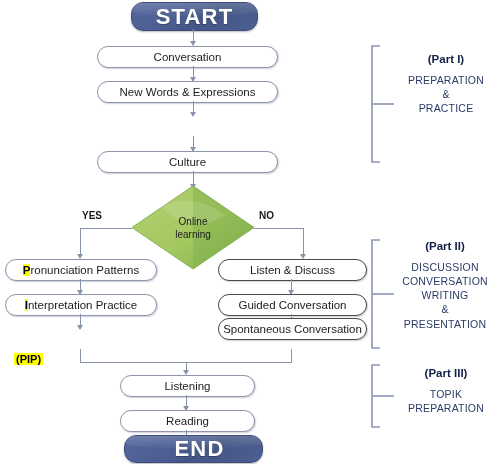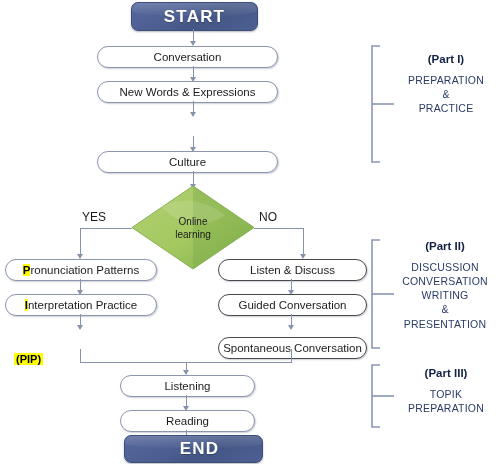--- a/index.html
+++ b/index.html
@@ -18,24 +18,24 @@
     background: #ffffff;
     overflow: hidden;
   }
 
   
   .terminator {
     position: absolute;
     display: flex;
     align-items: center;
     justify-content: center;
-    border-radius: 7px;
+    border-radius: 12px;
     color: #ffffff;
     font-weight: bold;
-    font-size: 17px;
+    font-size: 22px;
     letter-spacing: 1.2px;
     background: linear-gradient(150deg, #56679b 0%, #4c5e91 42%, #435684 58%, #4e5f93 100%);
     border: 1px solid #3d4e7d;
     box-shadow: 0 1px 2px rgba(0,0,0,0.28);
     text-shadow: 0 1px 1px rgba(0,0,0,0.25);
   }
   .terminator::after {
     content: "";
     position: absolute;
     left: 0; right: 0; top: 0;
@@ -98,22 +98,23 @@
     position: absolute;
     width: 0; height: 0;
     border-left: 3.5px solid transparent;
     border-right: 3.5px solid transparent;
     border-top: 5px solid #8793ab;
   }
 
   
   .blabel {
     position: absolute;
-    font-size: 12px;
+    font-size: 10px;
     color: #1a1a1a;
+    font-weight: bold;
   }
 
   
   .bracket { position: absolute; }
   .part {
     position: absolute;
     text-align: center;
     color: #1d2b52;
     line-height: 1.36;
   }
@@ -229,21 +230,21 @@
   </div>
   <div class="ln v" style="left:291px; top:279px; height:12px;"></div>
   <div class="arrow-d" style="left:288px; top:290px;"></div>
 
   <div class="pbox dark" style="left:218px; top:294px; width:147px; height:20px;">
     <span>Guided Conversation</span>
   </div>
   <div class="ln v" style="left:291px; top:314px; height:12px;"></div>
   <div class="arrow-d" style="left:288px; top:325px;"></div>
 
-  <div class="pbox dark" style="left:218px; top:337px; width:147px; height:20px;text-align:center;">
+  <div class="pbox dark" style="left:218px; top:318px; width:147px; height:20px;text-align:center;">
     <span>Spontaneous Conversation</span>
   </div>
 
   <div class="ln v" style="left:80px; top:349px; height:14px;"></div>
   <div class="ln v" style="left:291px; top:349px; height:14px;"></div>
   <div class="ln h" style="left:80px; top:362px; width:212px;"></div>
   <div class="ln v" style="left:186px; top:362px; height:9px;"></div>
   <div class="arrow-d" style="left:183px; top:370px;"></div>
 
   <div class="pbox" style="left:120px; top:375px; width:133px; height:20px;">

